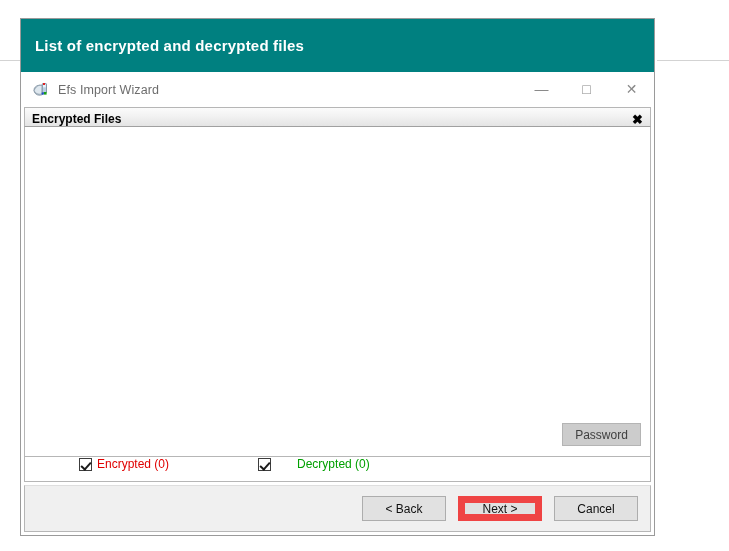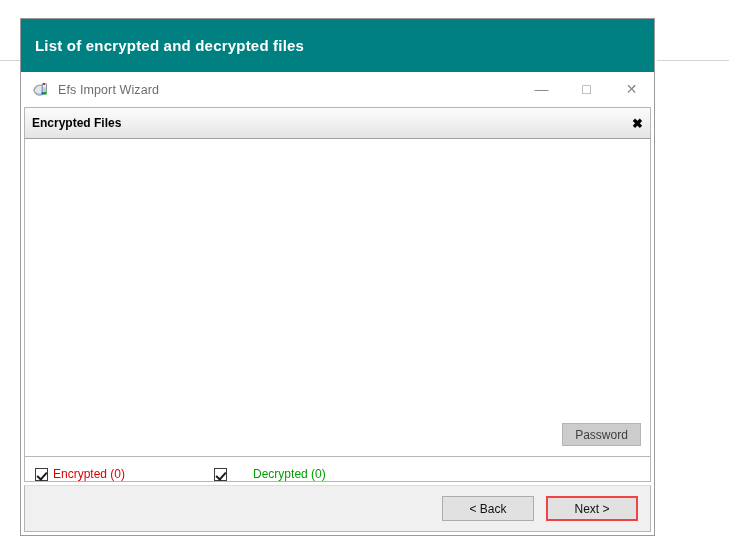--- a/index.html
+++ b/index.html
@@ -103,27 +103,27 @@
     flex: 1 1 auto;
     display: flex;
     flex-direction: column;
     background: #ffffff;
     padding: 0 3px 3px 3px;
     box-sizing: border-box;
   }
 
   
   #group-header {
-    height: 32px;
+    height: 20px;
     background: linear-gradient(to bottom, #fbfbfb 0%, #f2f2f2 45%, #e4e4e4 100%);
     border: 1px solid #b6b6b6;
     border-bottom: 1px solid #a0a0a0;
     box-sizing: border-box;
     display: flex;
-    align-items: center;
+    align-items: flex-end;
     justify-content: space-between;
     flex: 0 0 auto;
   }
   #group-header-label {
     font-size: 12px;
     font-weight: bold;
     color: #000000;
     margin-left: 7px;
   }
   #group-close-icon {
@@ -166,21 +166,22 @@
 
   
   #filter-strip {
     flex: 0 0 auto;
     height: 25px;
     background: #ffffff;
     border: 1px solid #b6b6b6;
     border-top: none;
     box-sizing: border-box;
     display: flex;
-    align-items: flex-end;
+    align-items: flex-start;
+    padding-left: 44px;
   }
   .filter-item {
     display: flex;
     align-items: center;
     font-size: 12px;
     white-space: nowrap;
   }
   #filter-encrypted { margin-left: 10px; }
   #filter-decrypted { margin-left: 89px; gap: 21px; }
   .cbox {
@@ -214,33 +215,33 @@
     border-top: 1px solid #dedede;
     box-sizing: border-box;
     display: flex;
     align-items: center;
     justify-content: flex-end;
     padding-right: 12px;
     gap: 12px;
     margin-top: 3px;
   }
   .footer-btn {
-    width: 92px;
+    width: 84px;
     height: 25px;
     background: #e1e1e1;
     border: 1px solid #adadad;
     box-sizing: border-box;
     font-size: 12px;
     color: #101010;
     display: flex;
     align-items: center;
     justify-content: center;
   }
   .footer-btn.focused {
-    border: 2px solid #ef4444;
+    border: 7px solid #ef4444;
     background: #e1e1e1;
   }
 </style>
 </head>
 <body>
 
 <div id="desktop-line-left"></div>
 <div id="desktop-line-right"></div>
 
 <div id="wizard-window">
@@ -288,16 +289,17 @@
       </label>
       <label class="filter-item" id="filter-decrypted">
         <span class="cbox"></span>
         <span style="color:#00a000">Decrypted (0)</span>
       </label>
     </div>
 
     <div id="footer-bar">
       <div class="footer-btn">&lt; Back</div>
       <div class="footer-btn focused">Next &gt;</div>
+      <div class="footer-btn">Cancel</div>
     </div>
 
   </div>
 </div>
 
 </body></html>

